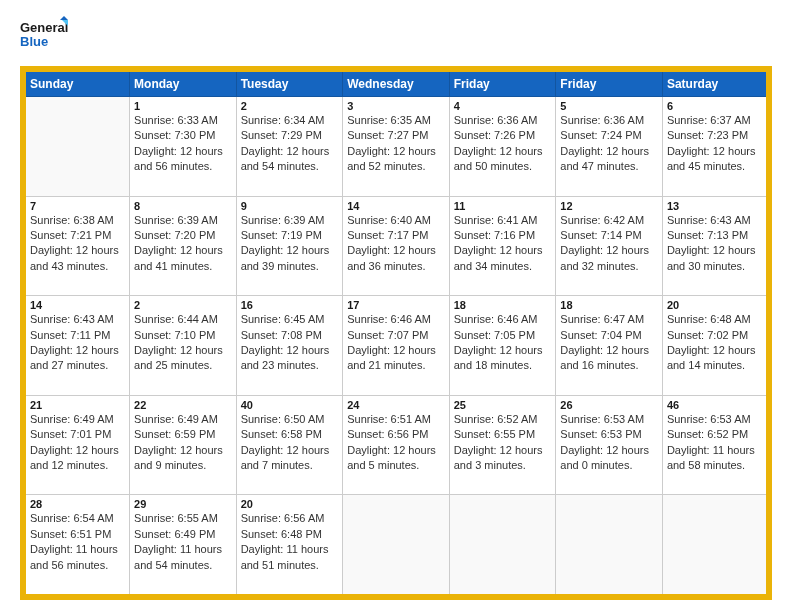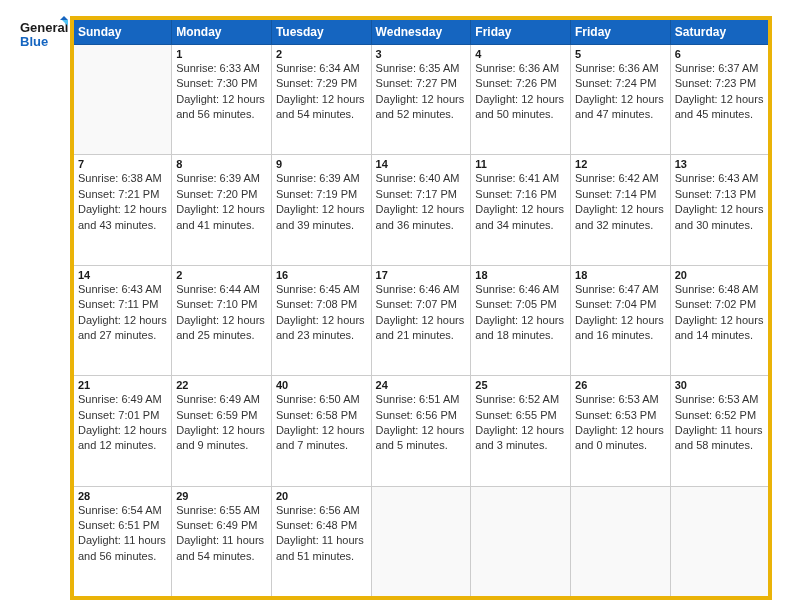--- a/index.html
+++ b/index.html
@@ -8,20 +8,21 @@
       background: #fff;
       width: 792px;
       height: 612px;
       overflow: hidden;
     }
     .page {
       width: 792px;
       height: 612px;
       padding: 16px 20px 12px 20px;
       display: flex;
+      flex-direction: column;
     }
     .header {
       display: flex;
       justify-content: space-between;
       align-items: flex-start;
       margin-bottom: 10px;
     }
     .logo {
       display: flex;
       align-items: center;
@@ -35,21 +36,21 @@
       font-weight: normal;
       color: #1a1a1a;
       line-height: 1.1;
     }
     .location {
       font-size: 14px;
       color: #444;
     }
     .calendar {
       flex: 1;
-      border: 4px solid #eab308;
+      border: 6px solid #eab308;
       border-collapse: collapse;
       width: 100%;
       table-layout: fixed;
     }
     .calendar th {
       background: #1565C0;
       color: #fff;
       font-size: 12px;
       font-weight: bold;
       padding: 5px 4px;
@@ -221,21 +222,21 @@
           </td>
           <td>
             <span class="day-number">25</span>
             <div class="cell-info">Sunrise: 6:52 AM<br>Sunset: 6:55 PM<br>Daylight: 12 hours<br>and 3 minutes.</div>
           </td>
           <td>
             <span class="day-number">26</span>
             <div class="cell-info">Sunrise: 6:53 AM<br>Sunset: 6:53 PM<br>Daylight: 12 hours<br>and 0 minutes.</div>
           </td>
           <td>
-            <span class="day-number">30</span>
+            <span class="day-number">46</span>
             <div class="cell-info">Sunrise: 6:53 AM<br>Sunset: 6:52 PM<br>Daylight: 11 hours<br>and 58 minutes.</div>
           </td>
         </tr>
         <tr class="week-row">
           <td>
             <span class="day-number">28</span>
             <div class="cell-info">Sunrise: 6:54 AM<br>Sunset: 6:51 PM<br>Daylight: 11 hours<br>and 56 minutes.</div>
           </td>
           <td>
             <span class="day-number">29</span>

